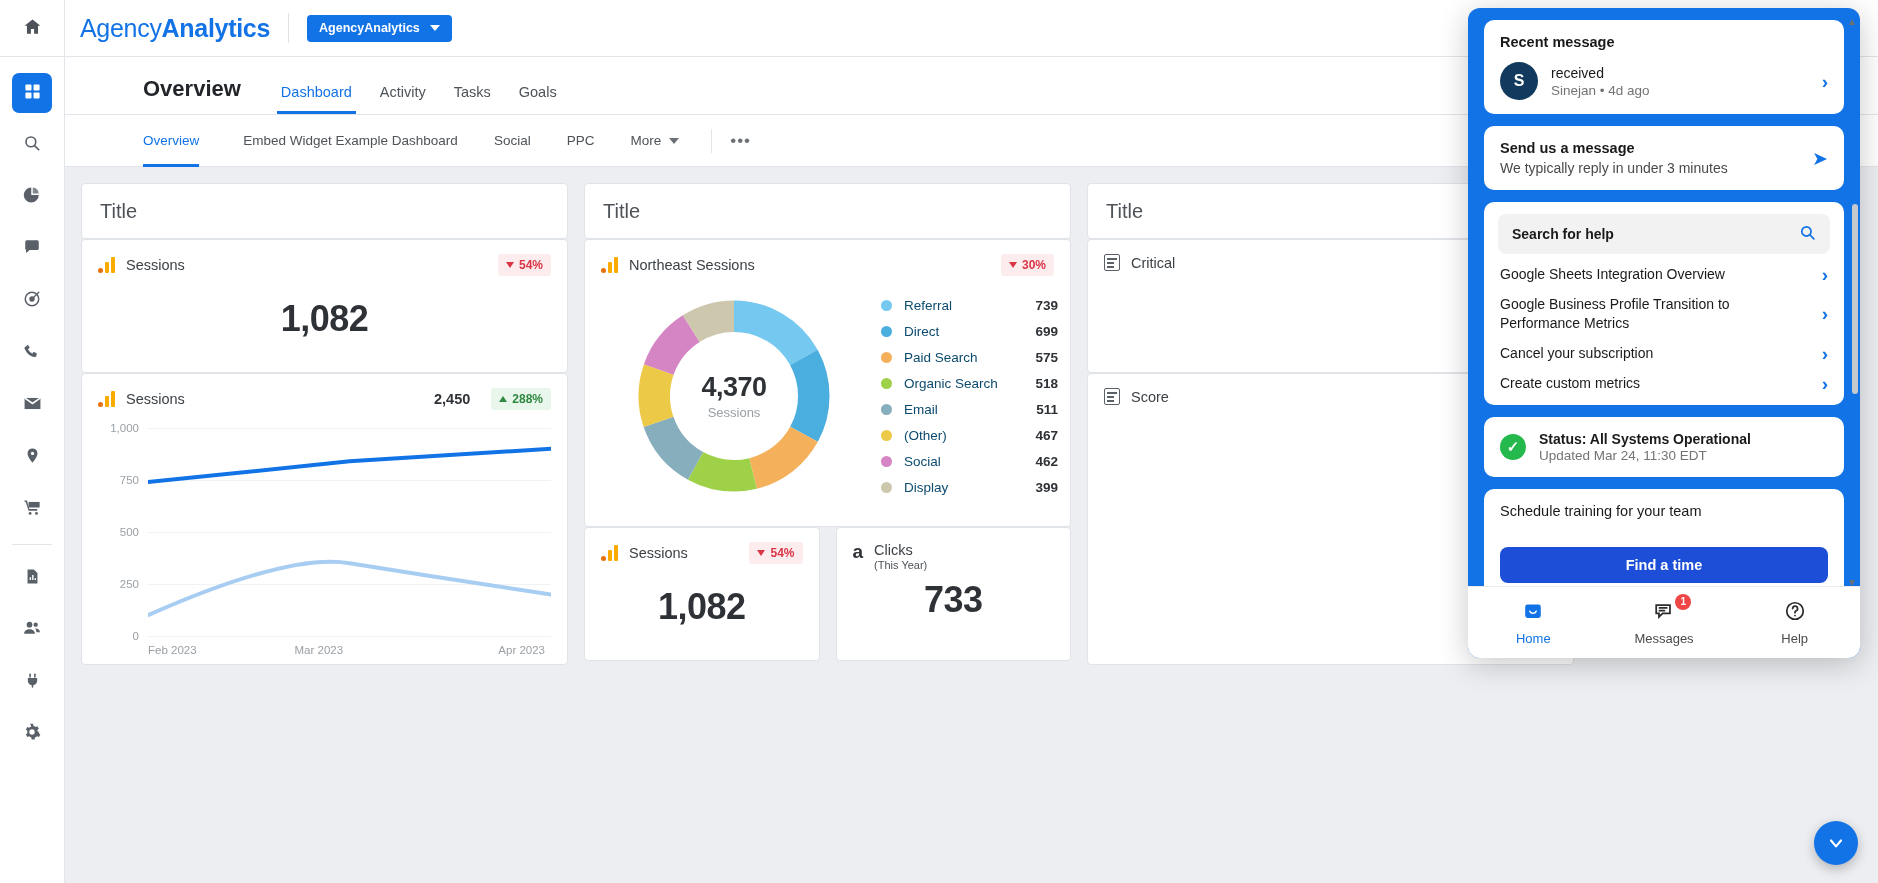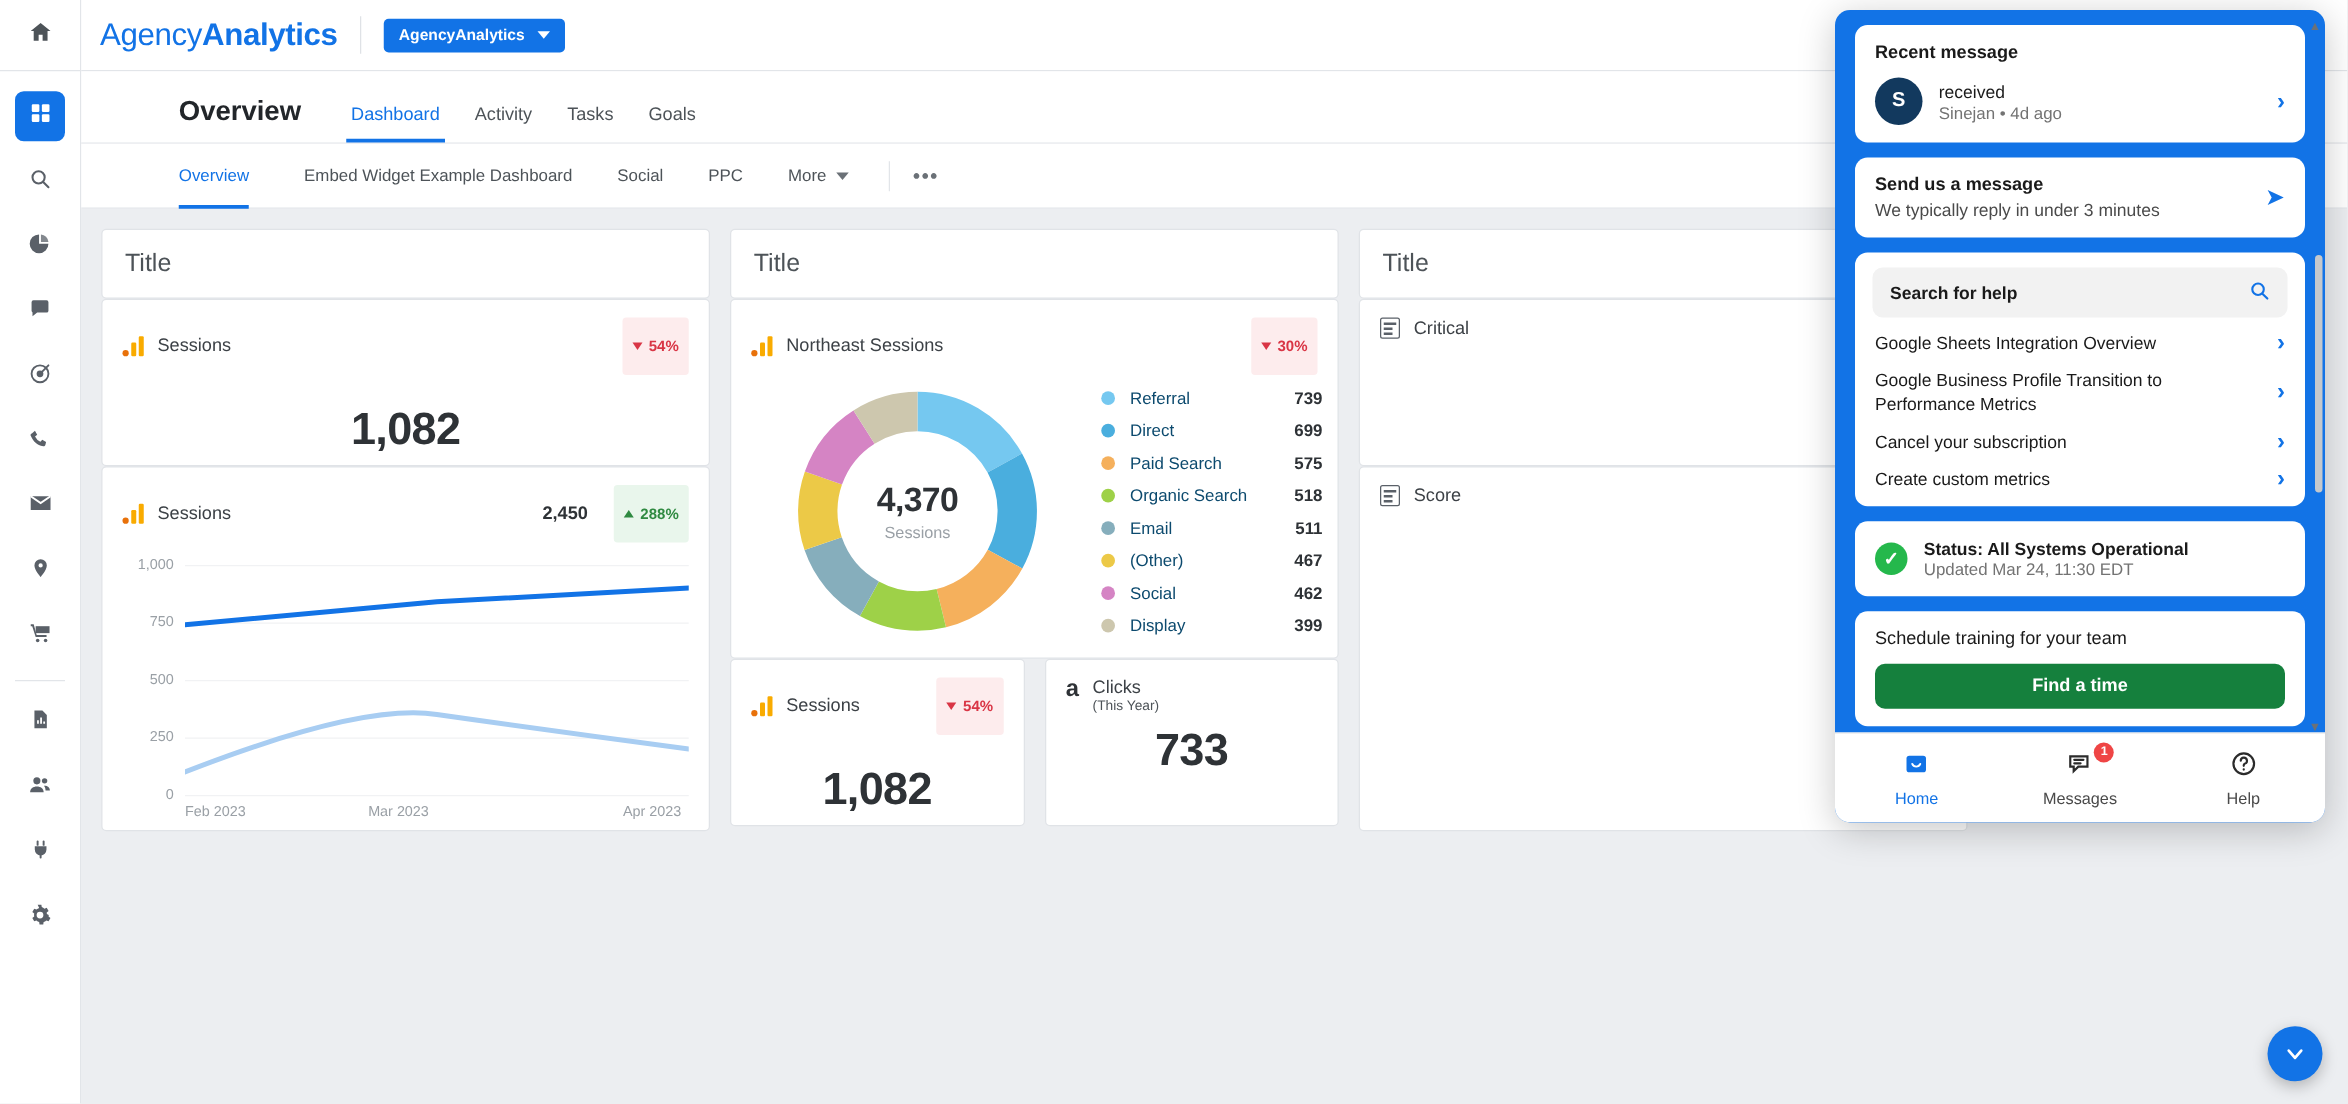--- a/index.html
+++ b/index.html
@@ -80,21 +80,21 @@
   .col-c { width: 487px; flex: none; }
 
   .card { background: #fff; border: 1px solid #e0e3e7; border-radius: 4px; }
   .title-card { height: 56px; display: flex; align-items: center; padding: 0 18px; }
   .title-card span { font-size: 20px; color: #4d5358; }
 
   .row2 { display: flex; gap: 16px; }
   .kpi { flex: 1; height: 134px; padding: 14px 16px 0; }
   .kpi-head { display: flex; align-items: center; gap: 11px; }
   .kpi-name { font-size: 14.5px; color: #3c4146; }
-  .badge { margin-left: auto; font-size: 12px; font-weight: 700; border-radius: 3px; padding: 16px 8px; display: flex; align-items: center; gap: 5px; }
+  .badge { margin-left: auto; font-size: 12px; font-weight: 700; border-radius: 3px; padding: 4px 8px; display: flex; align-items: center; gap: 5px; }
   .badge.down { background: #fdeced; color: #d93545; }
   .badge.up { background: #e9f6ec; color: #2f8a41; }
   .tri-d { width: 0; height: 0; border-left: 4.5px solid transparent; border-right: 4.5px solid transparent; border-top: 6px solid currentColor; }
   .tri-u { width: 0; height: 0; border-left: 4.5px solid transparent; border-right: 4.5px solid transparent; border-bottom: 6px solid currentColor; }
   .kpi-val { text-align: center; font-size: 36px; font-weight: 700; color: #2e3236; margin-top: 22px; letter-spacing: -.5px; }
   .kpi-val sup { font-size: 21px; font-weight: 700; vertical-align: super; }
 
   .ga-icon { display: inline-flex; align-items: flex-end; gap: 2px; height: 16px; }
   .ga-icon i { display: block; width: 4px; border-radius: 1px; background: #f9ab00; }
   .ga-icon i:nth-child(1) { height: 5px; border-radius: 50%; background: #e8710a; width: 5px; }
@@ -156,21 +156,21 @@
     padding: 0 14px; font-size: 14px; font-weight: 700; color: #1a1a1a;
   }
   .m-search .sic { margin-left: auto; color: #1273e6; }
   .help-row { display: flex; align-items: center; gap: 10px; padding: 11px 2px 0; }
   .help-row span.t { font-size: 14px; color: #1a1a1a; line-height: 1.35; }
   .status-card { display: flex; align-items: center; gap: 13px; }
   .check { width: 26px; height: 26px; border-radius: 50%; background: #25b84c; color: #fff; display: flex; align-items: center; justify-content: center; font-size: 15px; font-weight: 700; flex: none; }
   .st-1 { font-size: 14px; font-weight: 700; color: #1a1a1a; }
   .st-2 { font-size: 13.5px; color: #737373; margin-top: 1px; }
   .train-t { font-size: 14.5px; color: #1a1a1a; }
-  .find-btn { margin-top: 12px; background: #15803d; color: #fff; border-radius: 8px; height: 36px; display: flex; align-items: center; justify-content: center; font-size: 14.5px; font-weight: 700; }
+  .find-btn { margin-top: 28px; background: #1d4ed8; color: #fff; border-radius: 8px; height: 36px; display: flex; align-items: center; justify-content: center; font-size: 14.5px; font-weight: 700; }
   .msgr-nav {
     height: 72px; background: #fff; display: flex; align-items: center;
     border-top: 1px solid #ececec; flex: none;
   }
   .mn-item { flex: 1; display: flex; flex-direction: column; align-items: center; gap: 6px; color: #4a4a4a; font-size: 13px; position: relative; }
   .mn-item.active { color: #1273e6; }
   .badge-1 { position: absolute; top: -6px; right: 38px; background: #ef4545; color: #fff; font-size: 10px; font-weight: 700; width: 16px; height: 16px; border-radius: 50%; display: flex; align-items: center; justify-content: center; }
   .msgr-sb { position: absolute; right: 2px; top: 46px; bottom: 100px; width: 6px; }
   .msgr-sb i { position: absolute; left: 0; width: 6px; border-radius: 3px; background: #c5c8cc; top: 150px; height: 190px; }
   .sb-arrow { position: absolute; right: 1px; color: #6b7177; font-size: 10px; }

